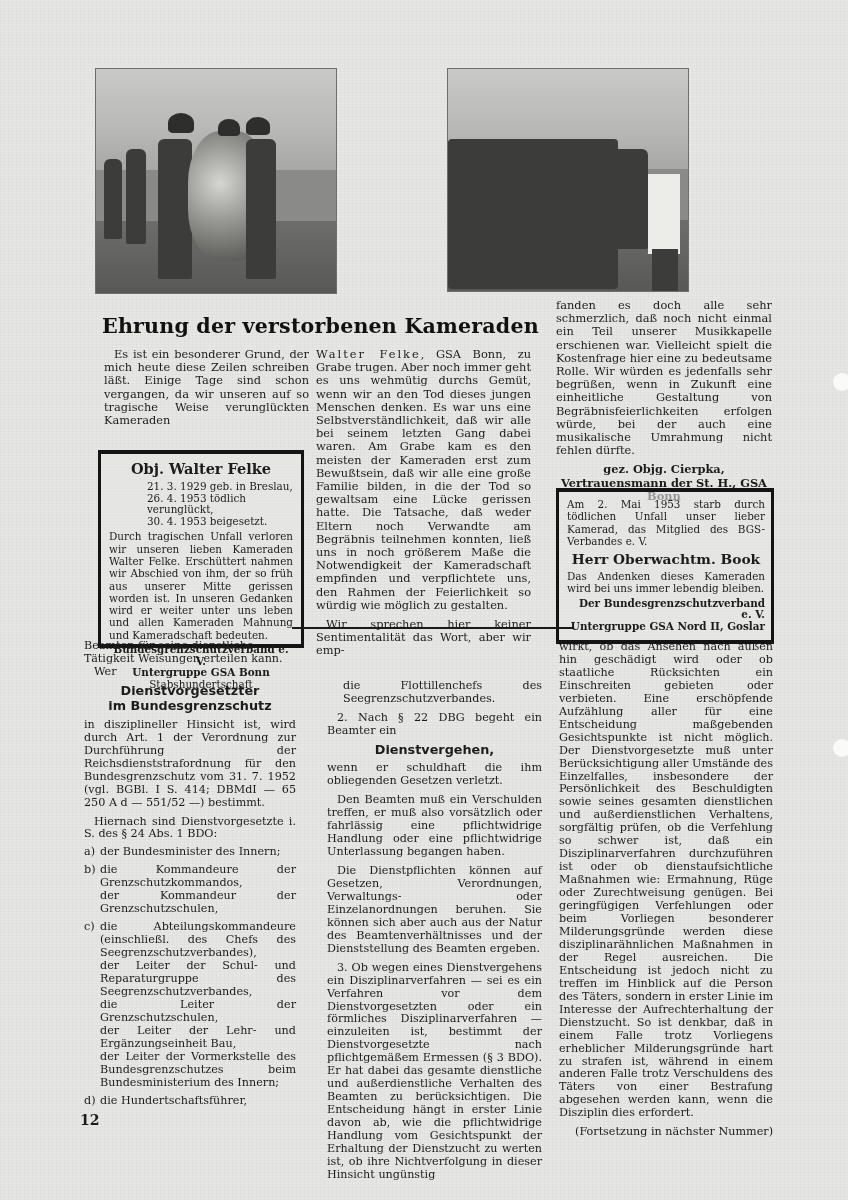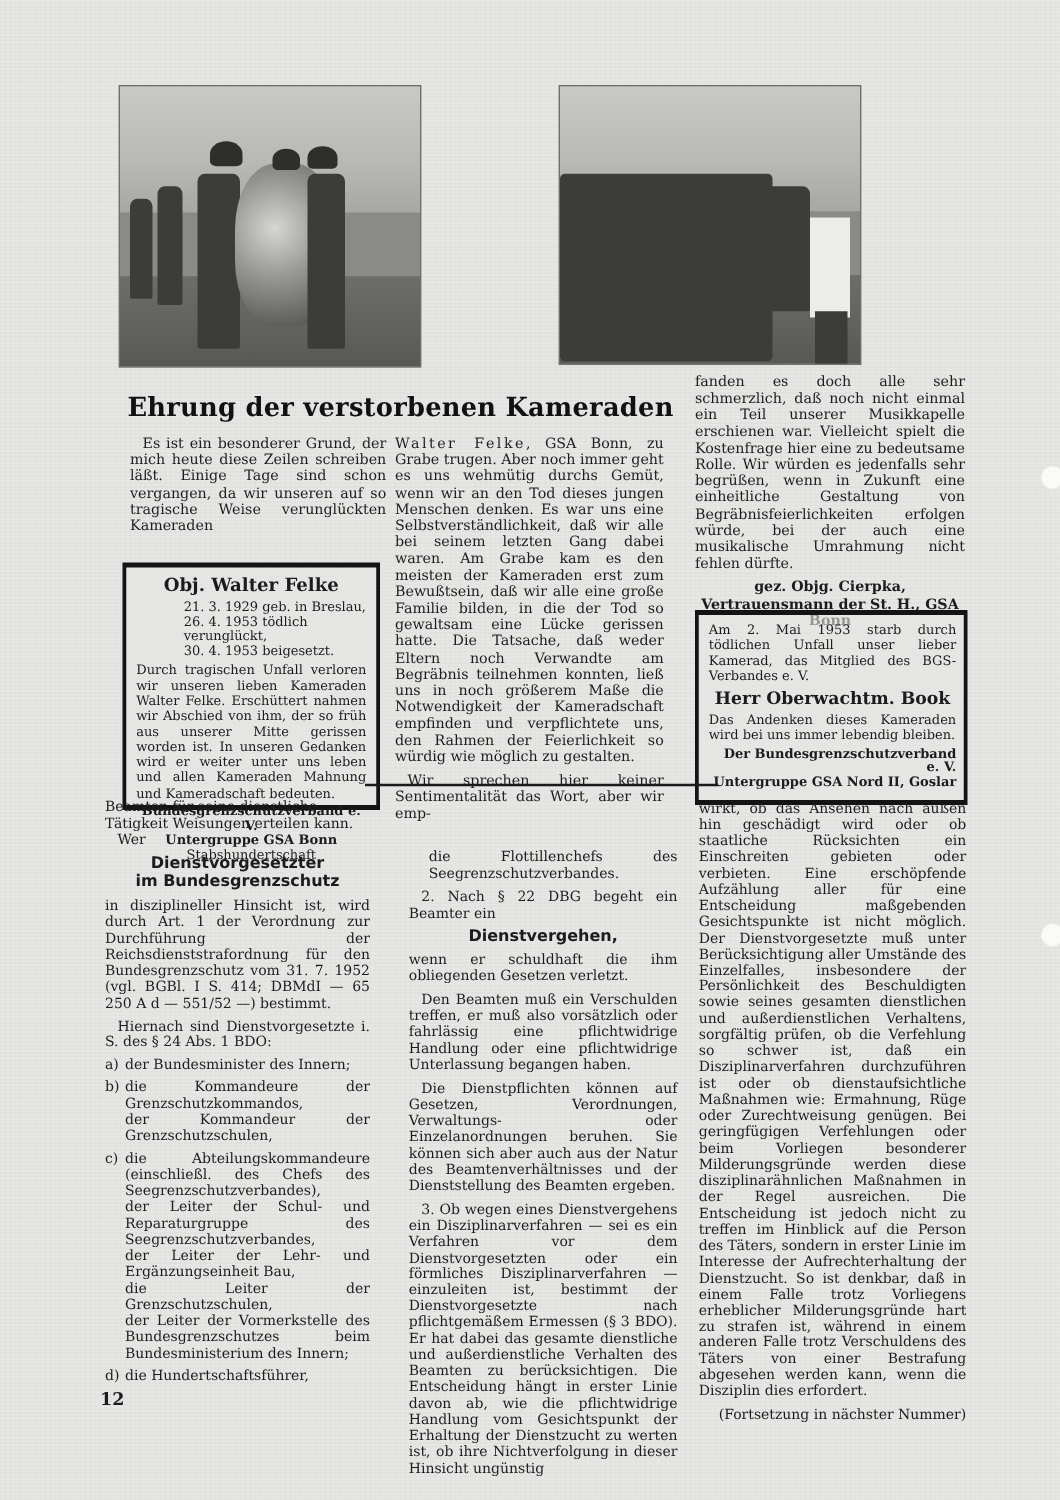--- a/index.html
+++ b/index.html
@@ -169,22 +169,22 @@
     <span class="txt">
       <div>die Kommandeure der Grenzschutzkommandos,</div>
       <div>der Kommandeur der Grenzschutzschulen,</div>
     </span>
   </div>
   <div class="list-item">
     <span class="lbl">c)</span>
     <span class="txt">
       <div>die Abteilungskommandeure (einschließl. des Chefs des Seegrenzschutzverbandes),</div>
       <div>der Leiter der Schul- und Reparaturgruppe des Seegrenzschutzverbandes,</div>
+      <div>die Leiter der Grenzschutzschulen,</div>
       <div>der Leiter der Lehr- und Ergänzungseinheit Bau,</div>
-      <div>die Leiter der Grenzschutzschulen,</div>
       <div>der Leiter der Vormerkstelle des Bundesgrenzschutzes beim Bundesministerium des Innern;</div>
     </span>
   </div>
   <div class="list-item">
     <span class="lbl">d)</span>
     <span class="txt">
       <div>die Hundertschaftsführer,</div>
     </span>
   </div>
 </div>

